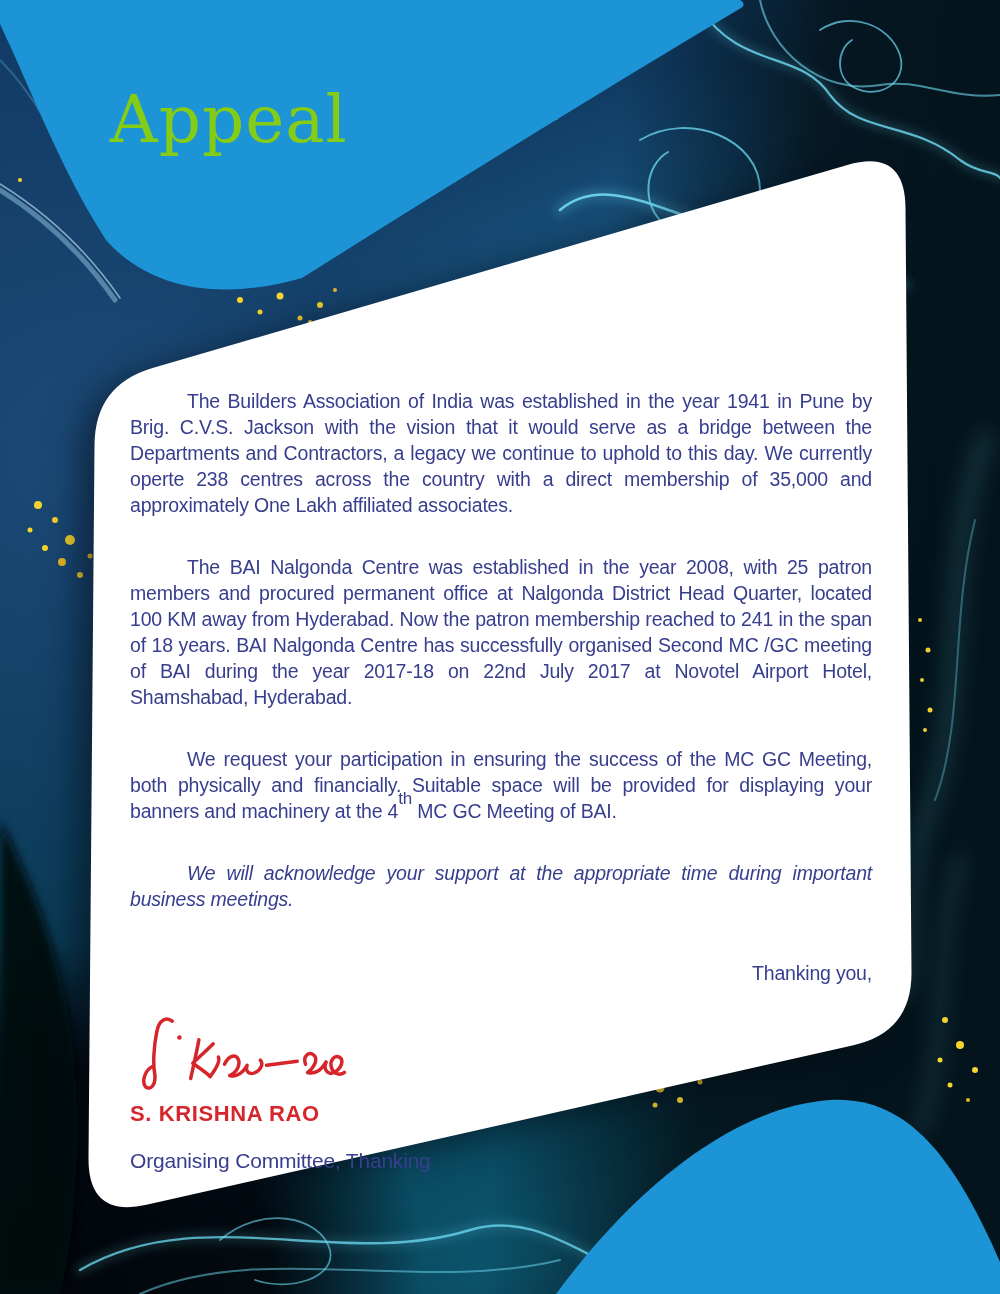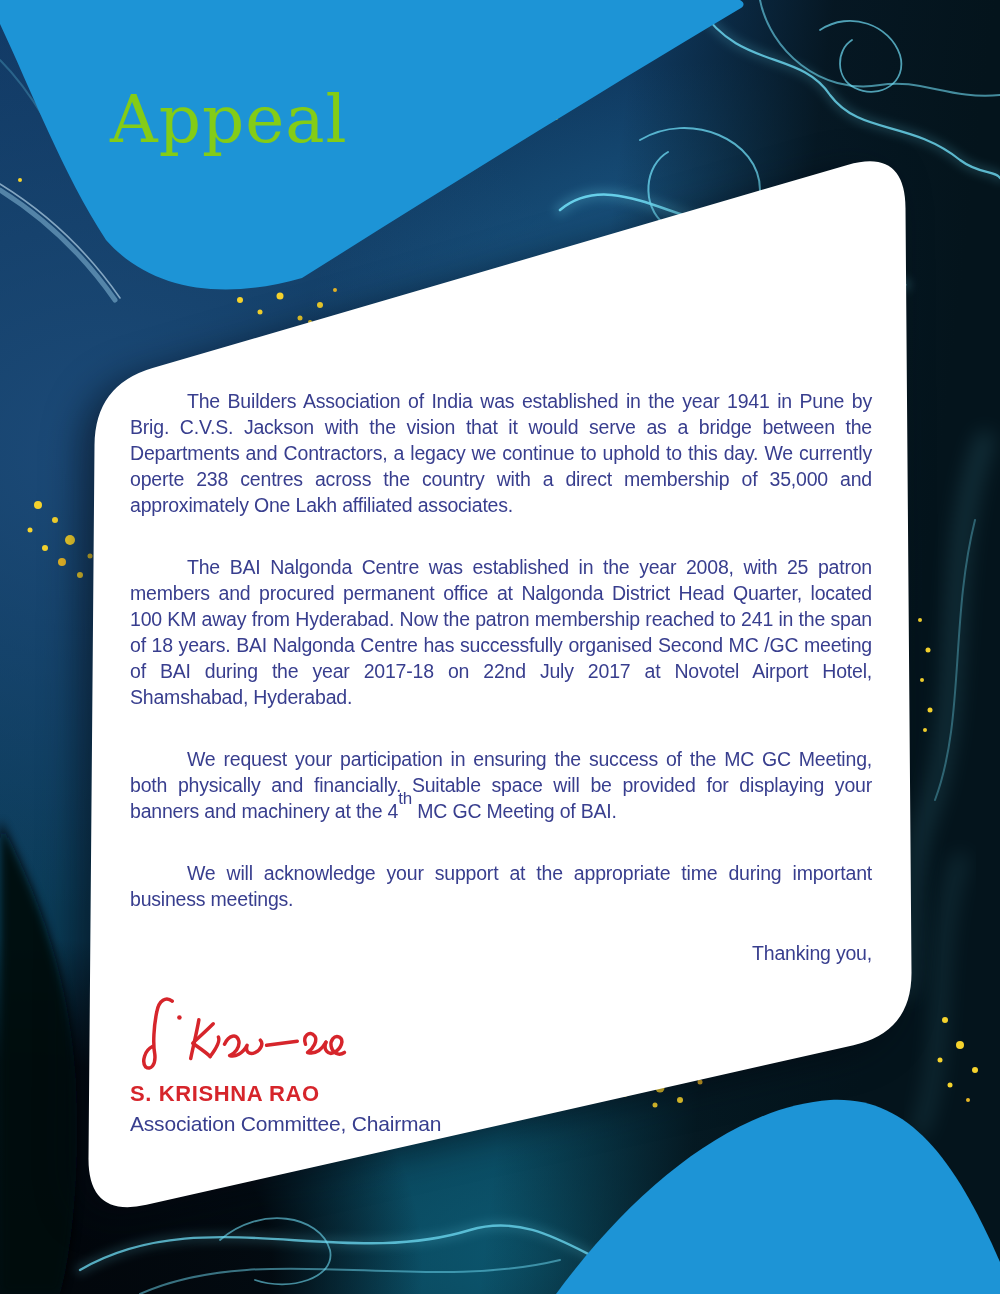--- a/index.html
+++ b/index.html
@@ -17,27 +17,27 @@
   .shadowed{filter:drop-shadow(-14px 9px 18px rgba(1,8,16,.55));}
 
   .page-title{position:absolute;left:110px;top:84px;z-index:5;color:#84cc16;
     font-family:"DejaVu Serif","Liberation Serif",serif;font-size:66px;line-height:1.1;
     letter-spacing:1px;}
 
   .letter{position:absolute;left:130px;top:388px;width:742px;z-index:5;
     color:#383e8e;font-size:19.5px;line-height:26px;letter-spacing:-0.2px;}
   .letter p{margin:0 0 36px 0;text-align:justify;text-indent:57px;}
   .letter p.no-indent{text-indent:0;text-align:right;}
-  .letter p.p-last{margin-bottom:28px;}
+  .letter p.p-last{margin-bottom:48px;font-style:italic;}
   .letter p.thanks{margin-bottom:27px;}
   .letter p.sincerely{margin-bottom:16px;}
   sup{font-size:17px;line-height:0;position:relative;top:-7px;}
 
   .signature{display:block;margin:0 0 6px 4px;width:220px;height:82px;}
-  .sig-name{color:#d6252b;font-weight:bold;font-size:22px;letter-spacing:.6px;margin:0 0 4px 0;}
+  .sig-name{color:#d6252b;font-weight:bold;font-size:22px;letter-spacing:.6px;margin:0 0 21px 0;}
   .sig-title{color:#383e8e;font-size:21px;letter-spacing:-0.2px;}
 </style>
 </head>
 <body>
 
 <div class="canvas">
   <div class="bg-base"></div>
 
   <svg class="art" width="1000" height="1294" viewBox="0 0 1000 1294" aria-hidden="true">
     <defs>
@@ -152,15 +152,15 @@
         <path d="M70,30 C62,38 55,44 50,49 C57,54 63,58 67,62"></path>
         <path d="M67,62 C73,54 77,47 75,43"></path>
         <path d="M81,50 C85,41 93,39 95,47 C96,53 91,59 86,61 C91,63 99,59 103,51 C101,57 105,61 111,58 C117,55 119,49 116,46"></path>
         <path d="M122,51 L152,47"></path>
         <path d="M160,50 C157,42 164,36 169,42 C172,46 168,54 162,58 C170,60 176,55 180,48"></path>
         <path d="M180,48 C177,55 182,61 188,58 C195,54 198,46 193,43 C188,41 184,46 185,52 C186,58 192,62 198,58"></path>
       </g>
     </svg>
 
     <div class="sig-name">S.  KRISHNA RAO</div>
-    <div class="sig-title">Association Committee, Chairman</div>
+    <div class="sig-title">Organising Committee, Thanking</div>
   </div>
 </div>
 
 </body></html>

